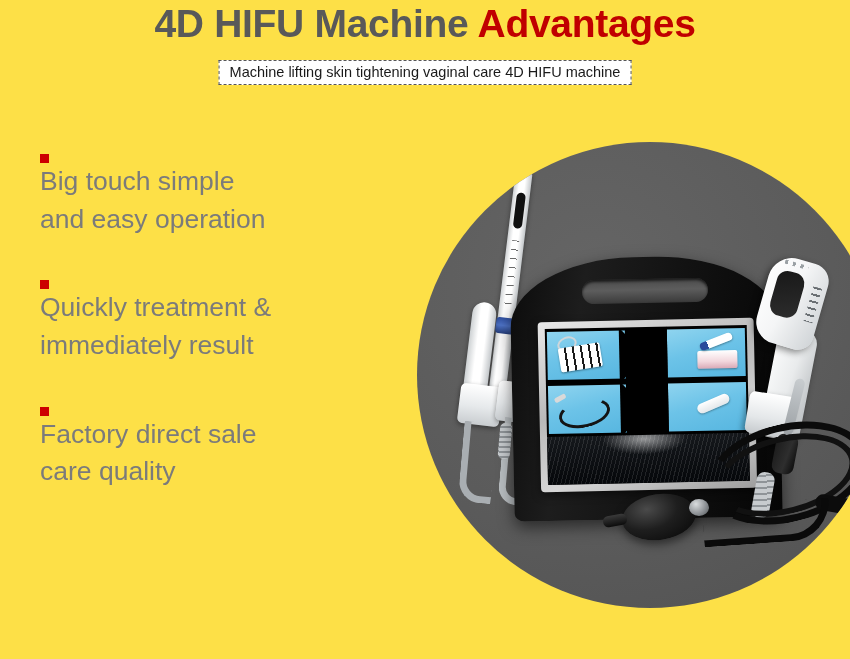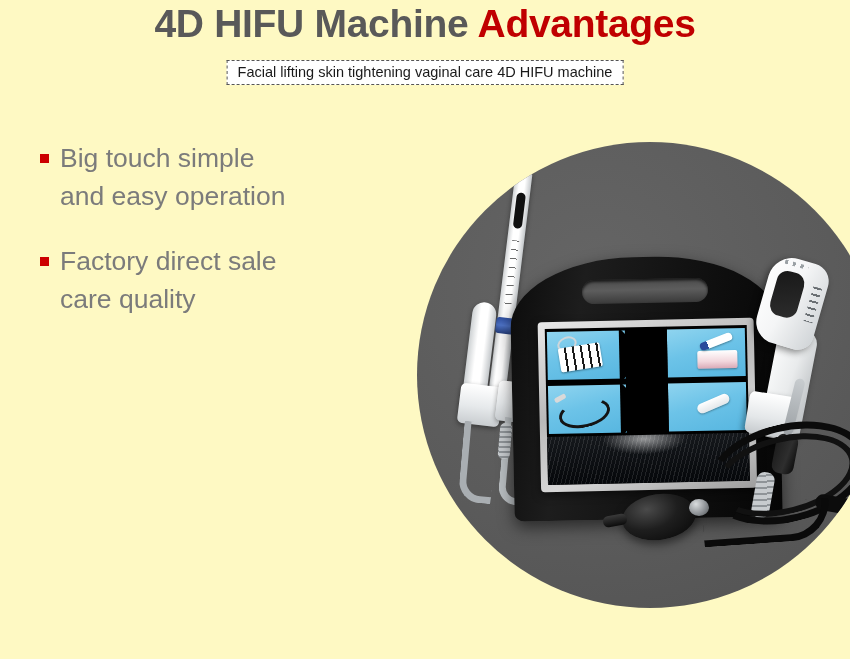--- a/index.html
+++ b/index.html
@@ -7,21 +7,21 @@
     padding: 0;
     background: #ffffff;
   }
   body {
     font-family: "Liberation Sans", sans-serif;
   }
   #page {
     position: relative;
     width: 850px;
     height: 659px;
-    background: #fef9c3;
+    background: #fde047;
     overflow: hidden;
   }
 
   
   #header-title {
     position: absolute;
     top: 2px;
     left: 0;
     width: 850px;
     text-align: center;
@@ -50,20 +50,21 @@
   #bullet-list {
     position: absolute;
     left: 40px;
     top: 140px;
     width: 370px;
   }
   .bullet-row {
     display: flex;
     align-items: flex-start;
     margin-bottom: 28px;
+    flex-direction: column;
   }
   .bullet-marker {
     width: 9px;
     height: 9px;
     background: #cc0000;
     margin-top: 14px;
     margin-right: 11px;
     flex: 0 0 auto;
   }
   .bullet-text {
@@ -423,32 +424,37 @@
 </head>
 <body>
 
 <div id="page">
 
   <div id="header-title">
     <span class="t-main">4D HIFU Machine </span><span class="t-accent">Advantages</span>
   </div>
 
   <div id="subtitle-box">
-    <span>Facial lifting skin tightening vaginal care 4D HIFU machine</span>
+    <span>Machine lifting skin tightening vaginal care 4D HIFU machine</span>
   </div>
 
   <div id="bullet-list">
 
     <div class="bullet-row">
       <span class="bullet-marker"></span>
       <span class="bullet-text">Big touch simple
 and easy operation</span>
     </div>
 
 
+    <div class="bullet-row">
+      <span class="bullet-marker"></span>
+      <span class="bullet-text">Quickly treatment &amp;
+immediately result</span>
+    </div>
 
     <div class="bullet-row">
       <span class="bullet-marker"></span>
       <span class="bullet-text">Factory direct sale
 care quality</span>
     </div>
 
   </div>
 
   <div id="product-photo">

